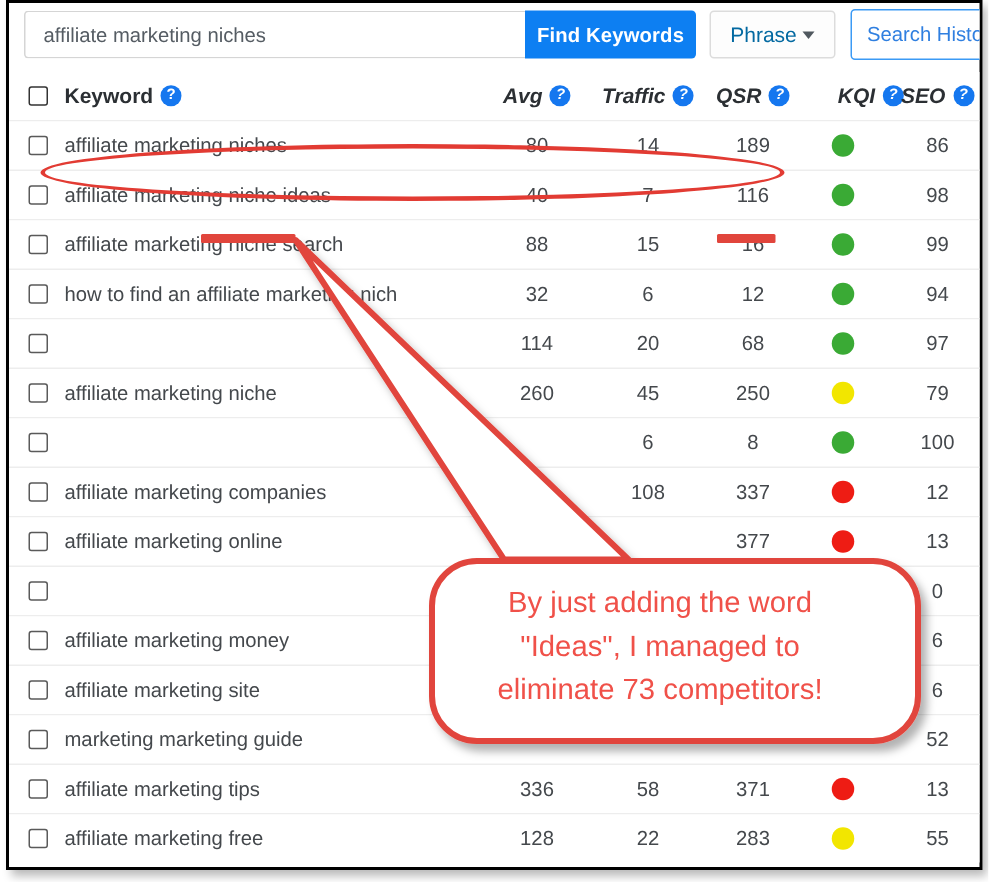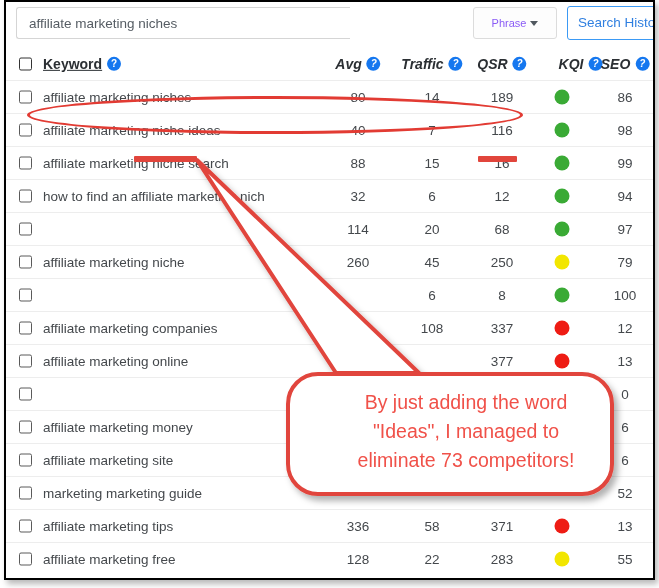--- a/index.html
+++ b/index.html
@@ -82,23 +82,23 @@
   }
   .btn-phrase {
     position: absolute;
     left: 467px;
     top: 5px;
     width: 84px;
     height: 32px;
     background: #fdfdfd;
     border: 1px solid #dcdcdc;
     border-radius: 3px;
-    color: #8b5cf6;
-    font-family: "Liberation Sans", sans-serif;
-    font-size: 11px;
+    color: #0369a1;
+    font-family: "Liberation Sans", sans-serif;
+    font-size: 14px;
     cursor: pointer;
     box-sizing: border-box;
     text-align: center;
     line-height: 30px;
   }
   .btn-phrase .caret {
     display: inline-block;
     margin-left: 4px;
     border-left: 4px solid transparent;
     border-right: 4px solid transparent;
@@ -169,21 +169,20 @@
     top: 50%;
     transform: translateY(-50%);
     font-size: 13.5px;
     color: #44484c;
     white-space: nowrap;
   }
   .thead .kw {
     font-weight: bold;
     color: #2b2f33;
     font-size: 14px;
-    text-decoration: underline;
   }
 
   .qmark {
     display: inline-block;
     width: 14px;
     height: 14px;
     border-radius: 50%;
     background: #1577ef;
     color: #fff;
     font-size: 10px;
@@ -264,21 +263,21 @@
   .callout-svg {
     left: 0;
     top: 0;
     width: 659px;
     height: 588px;
     z-index: 50;
   }
 
   .callout-text {
     position: absolute;
-    left: 316px;
+    left: 290px;
     top: 388px;
     width: 300px;
     z-index: 60;
     text-align: center;
     color: #f05149;
     font-family: "Liberation Sans", sans-serif;
     font-size: 19.5px;
     line-height: 29px;
     pointer-events: none;
   }
@@ -286,20 +285,21 @@
 </style>
 </head>
 <body>
 
 <div id="screenshot">
 
   <div class="app-frame">
 
     <div class="searchbar">
       <input class="search-input" type="text" value="affiliate marketing niches" style="">
+      <button class="btn-find">Find Keywords</button>
       <div class="btn-phrase">
         <span>Phrase</span><span class="caret"></span>
       </div>
       <div class="btn-history">Search History</div>
     </div>
 
     <div class="table">
 
       <div class="thead row">
         <div class="cb"></div>

